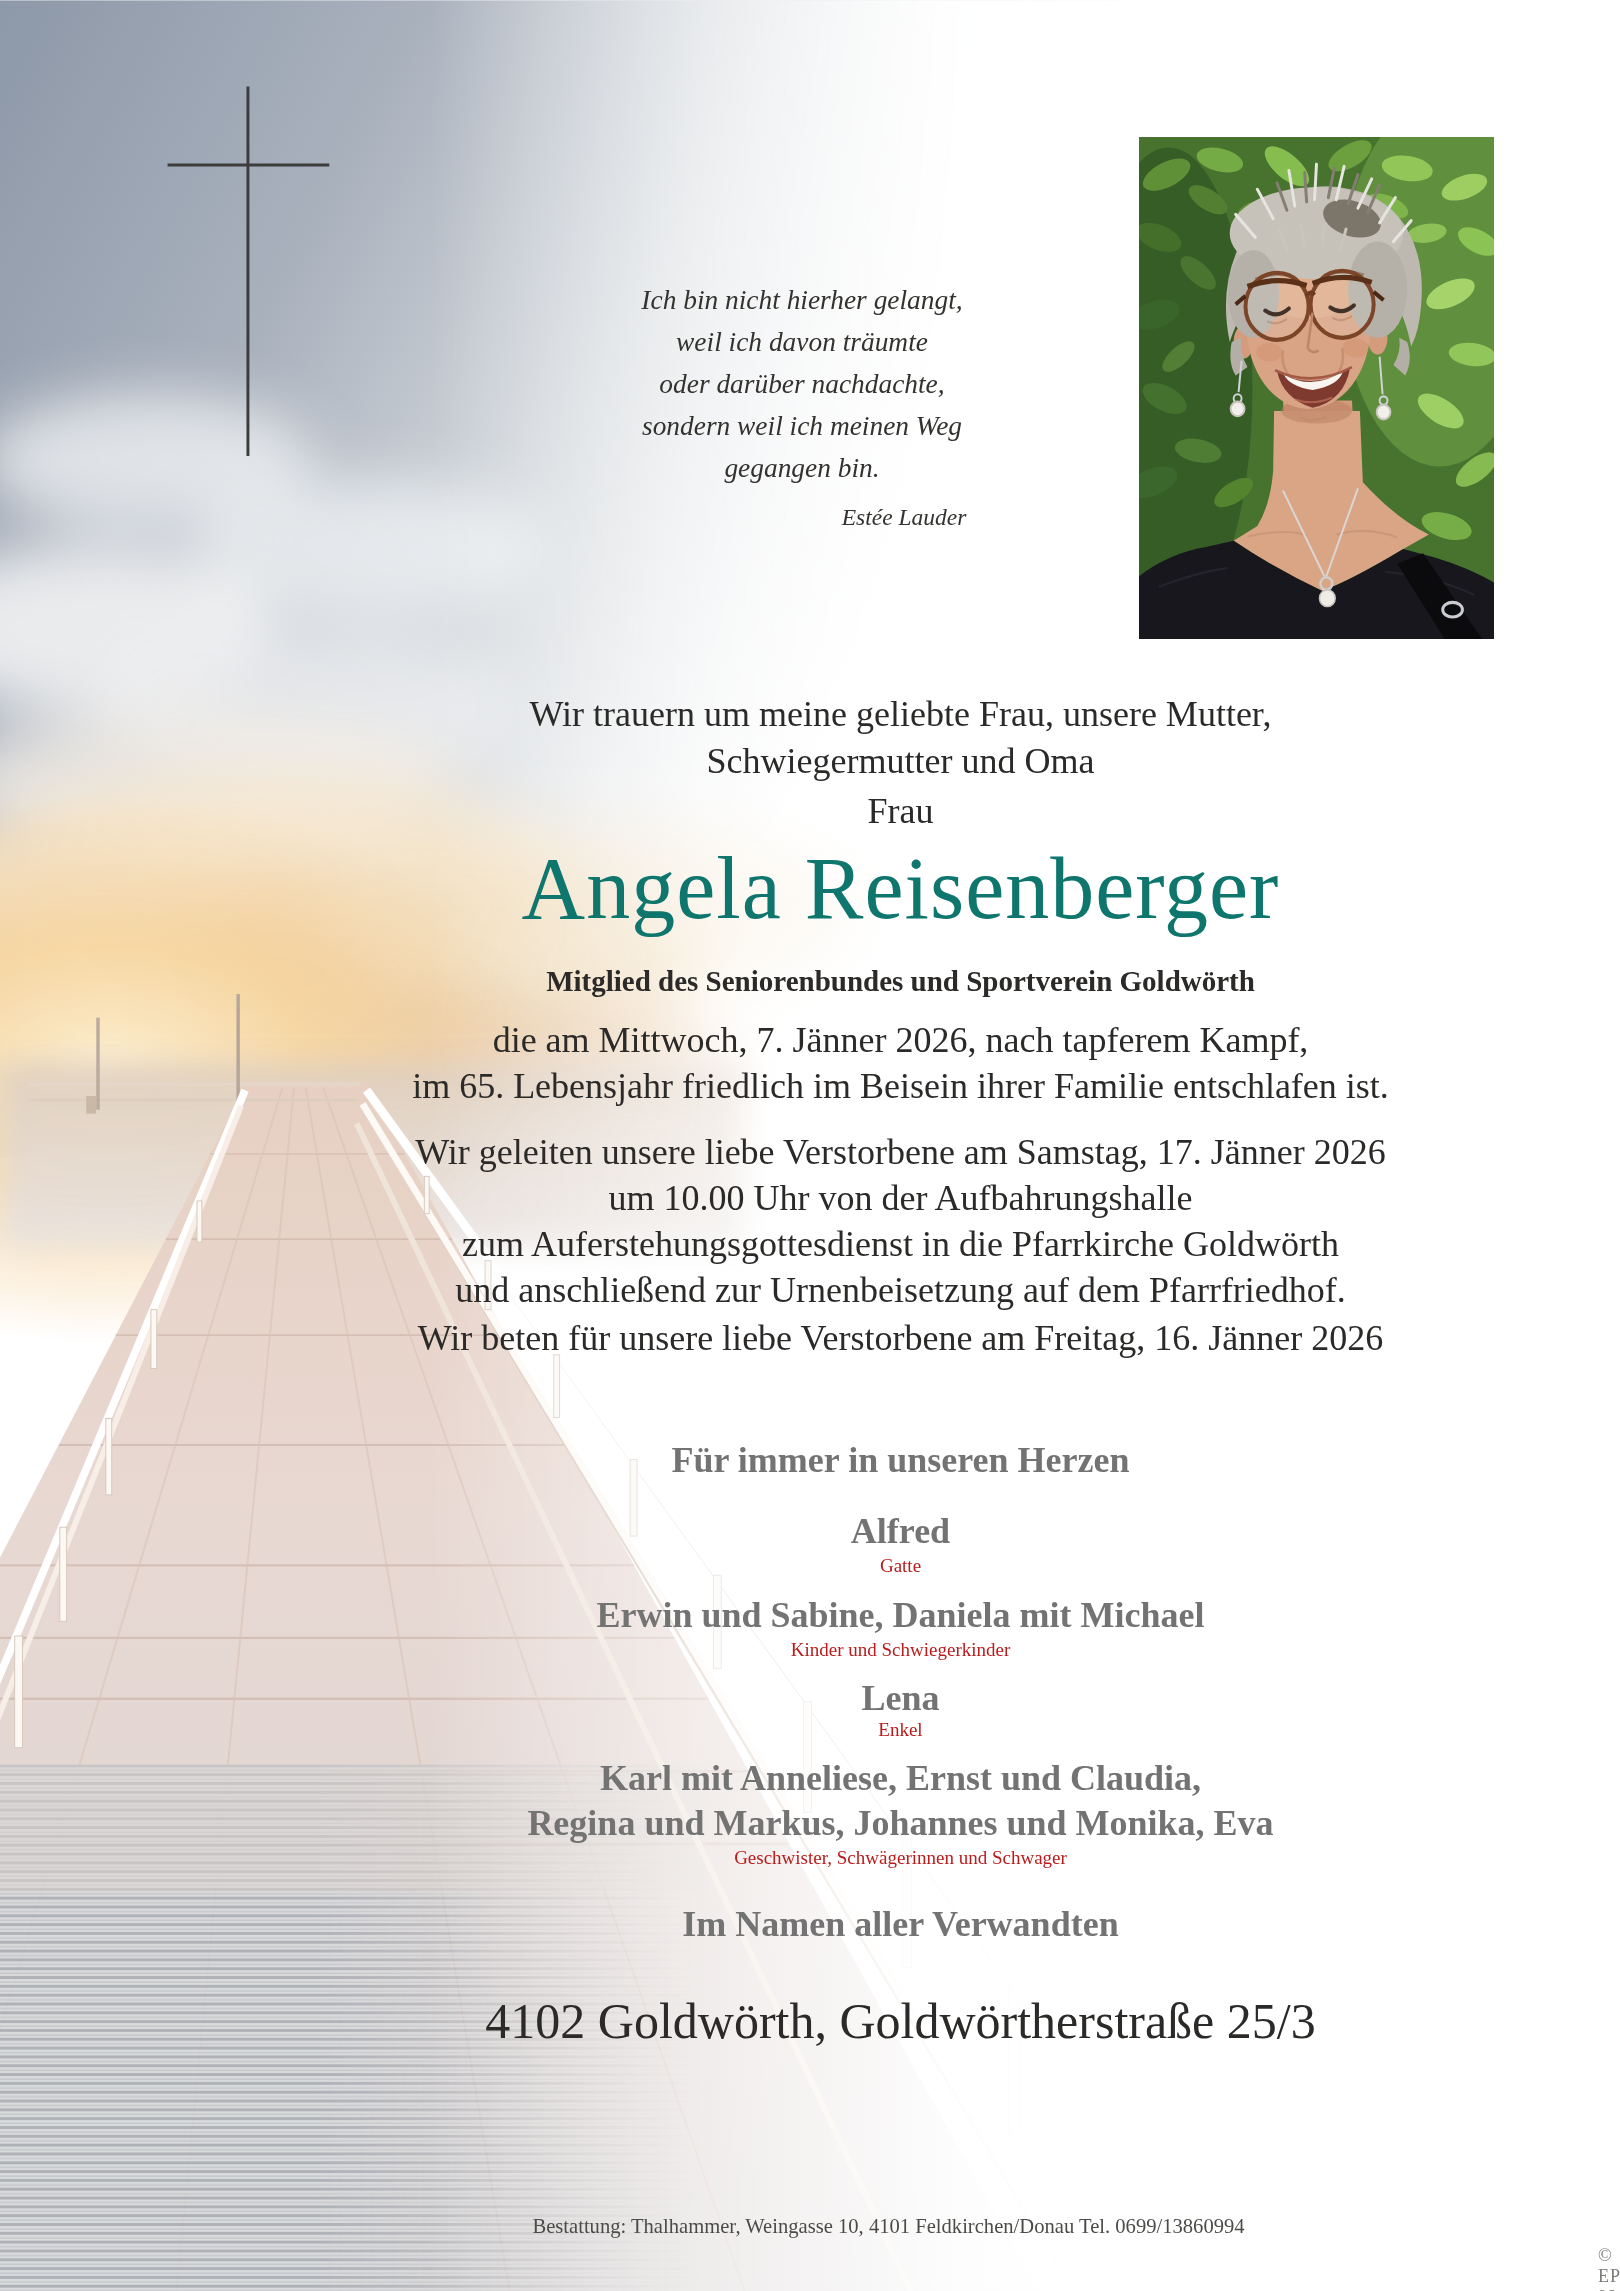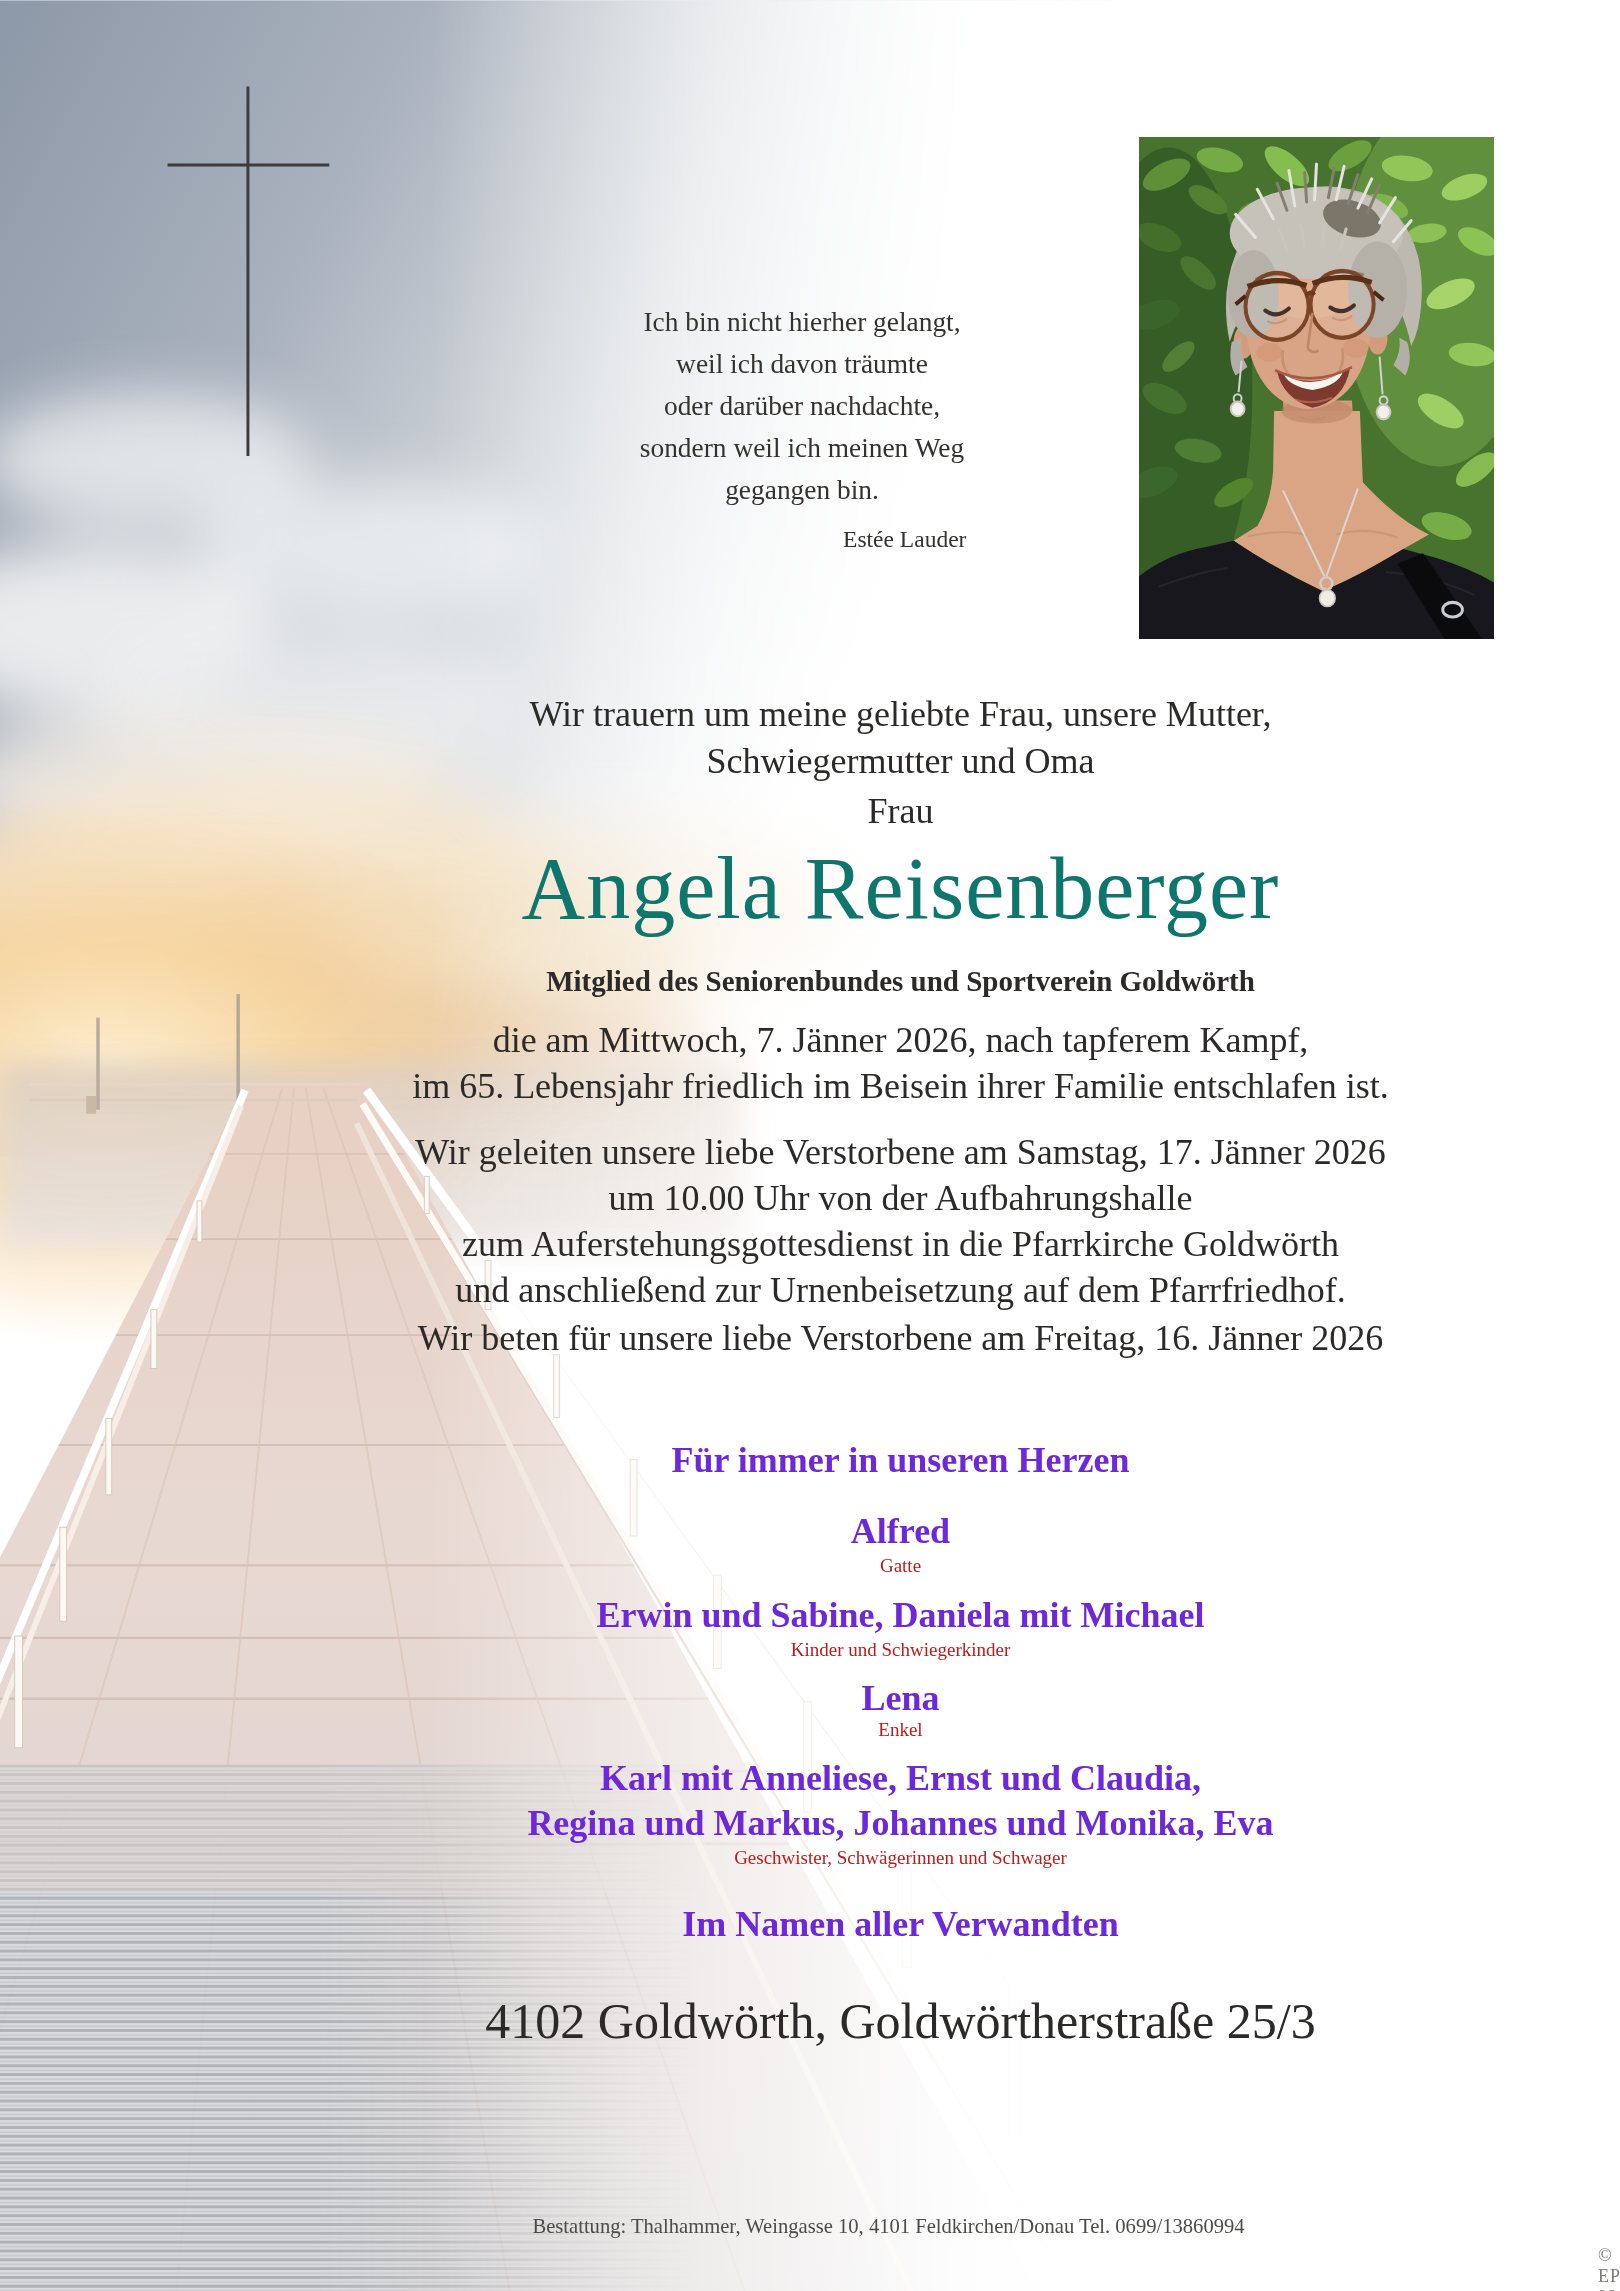--- a/index.html
+++ b/index.html
@@ -5,33 +5,33 @@
   html,body{margin:0;padding:0;background:#888;}
   .sheet{position:relative;width:1620px;height:2292px;background:#ffffff;overflow:hidden;
          font-family:"Liberation Serif",serif;}
   .bg,.cross,.portrait{position:absolute;}
   .bg{left:0;top:0;}
   .portrait{left:1139px;top:137px;}
   
   .t{position:absolute;left:288px;width:1225px;text-align:center;color:#2b2a28;
      font-family:"Liberation Serif",serif;}
   .line{display:block;}
-  .quote{position:absolute;left:616px;top:301px;width:372px;text-align:center;
-         font-size:27.4px;line-height:42px;color:#33322f;}
+  .quote{position:absolute;left:616px;top:279px;width:372px;text-align:center;
+         font-style:italic;font-size:27.4px;line-height:42px;color:#33322f;}
   .quote-attr{display:block;text-align:right;padding-right:21.6px;margin-top:6.9px;
               font-size:23.5px;}
   .intro{top:691px;font-size:36px;line-height:47px;}
   .frau{top:790px;font-size:36px;}
   .name{top:835px;font-size:88px;letter-spacing:1px;color:#0f766e;line-height:108px;}
   .membership{top:965px;font-size:29px;font-weight:bold;}
   .para{font-size:36px;line-height:46px;}
   .p1{top:1017px;}
   .p2{top:1129px;}
   .p3{top:1315px;}
-  .bold-line{font-weight:bold;font-size:36px;color:#6d28d9;}
+  .bold-line{font-weight:bold;font-size:36px;color:#737373;}
   .motto{top:1439px;}
   .rel{font-size:19px;color:#b91c1c;}
   .m1n{top:1510px;} .m1r{top:1555px;}
   .m2n{top:1594px;} .m2r{top:1639px;}
   .m3n{top:1677px;} .m3r{top:1719px;}
   .m4a{top:1757px;} .m4b{top:1802px;} .m4r{top:1847px;}
   .closing{top:1903px;}
   .address{top:1992px;font-size:50px;}
   .footer{position:absolute;left:222px;top:2215px;width:1333px;text-align:center;
           font-size:20.6px;color:#4c4b48;}

